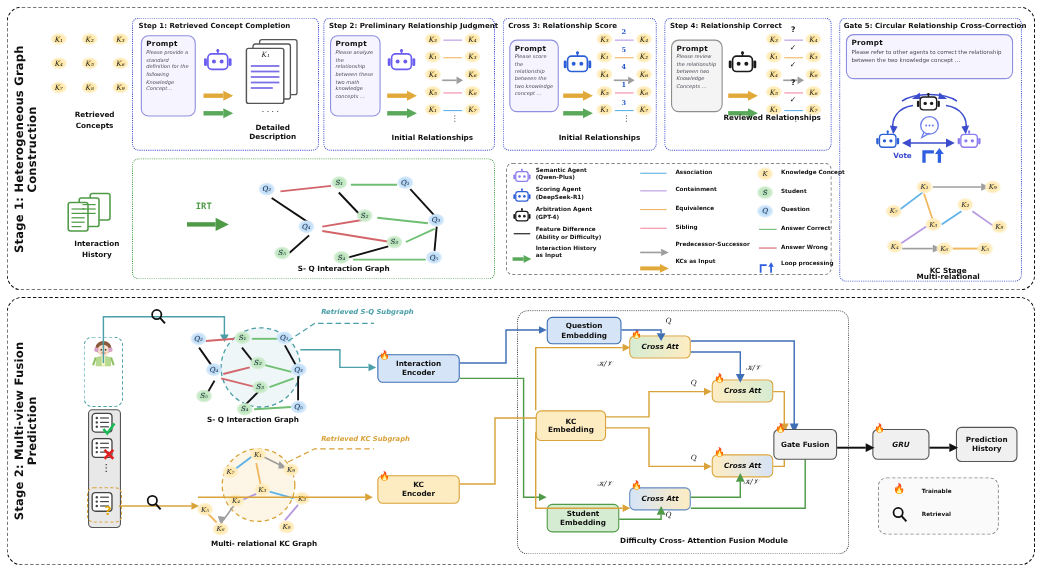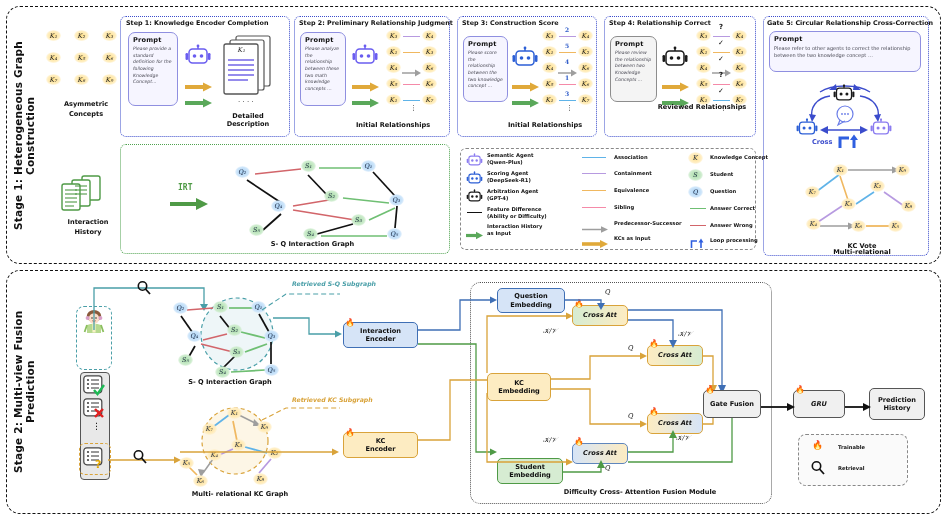--- a/index.html
+++ b/index.html
@@ -72,21 +72,21 @@
     <div class="kc-node" style="left:2px;top:4px;">K₁</div>
     <div class="kc-node" style="left:30px;top:4px;">K₂</div>
     <div class="kc-node" style="left:58px;top:4px;">K₃</div>
     <div class="kc-node" style="left:2px;top:26px;">K₄</div>
     <div class="kc-node" style="left:30px;top:26px;">K₅</div>
     <div class="kc-node" style="left:58px;top:26px;">K₆</div>
     <div class="kc-node" style="left:2px;top:48px;">K₇</div>
     <div class="kc-node" style="left:30px;top:48px;">K₈</div>
     <div class="kc-node" style="left:58px;top:48px;">K₉</div>
   </div>
-  <div class="cap" style="left:44px;top:100px;width:84px;">Asymmetric</div>
+  <div class="cap" style="left:44px;top:100px;width:84px;">Retrieved</div>
   <div class="cap" style="left:44px;top:110px;width:84px;">Concepts</div>
 
   <div class="abs" style="left:56px;top:172px;width:60px;height:42px;">
     <svg width="60" height="42" viewBox="0 0 60 42">
       <g stroke="#4f9a46" fill="#ffffff" stroke-width="1.4">
         <rect x="26" y="4" width="18" height="24" rx="2"></rect>
         <rect x="16" y="8" width="18" height="26" rx="2"></rect>
         <rect x="6" y="12" width="18" height="26" rx="2"></rect>
       </g>
       <g stroke="#4f9a46" stroke-width="1.1">
@@ -106,21 +106,21 @@
 
   <div class="abs" style="left:178px;top:183px;font-size:8px;font-weight:bold;color:#4f9a46;font-family:'DejaVu Sans Mono',monospace;">IRT</div>
   <div class="abs" style="left:168px;top:196px;">
     <svg width="40" height="14" viewBox="0 0 40 14">
       <line x1="2" y1="7" x2="28" y2="7" stroke="#4f9a46" stroke-width="4"></line>
       <polygon points="28,1 40,7 28,13" fill="#4f9a46"></polygon>
     </svg>
   </div>
 
   <div class="panel panel-dotted-blue" style="left:120px;top:16px;width:170px;height:121px;"></div>
-  <div class="panel-title" style="left:126px;top:19px;">Step 1: Knowledge Encoder Completion</div>
+  <div class="panel-title" style="left:126px;top:19px;">Step 1: Retrieved Concept Completion</div>
   <div class="prompt-box" style="left:128px;top:32px;width:50px;height:74px;">
     <div class="prompt-head">Prompt</div>
     <div class="prompt-body">Please provide a standard definition for the following Knowledge Concept…</div>
   </div>
   <div class="abs" style="left:185px;top:44px;">
     <svg width="26" height="24" viewBox="0 0 26 24">
       <line x1="13" y1="1" x2="13" y2="5" stroke="#6a5df0" stroke-width="1.4"></line>
       <circle cx="13" cy="2" r="1.4" fill="#6a5df0"></circle>
       <rect x="4" y="5" width="18" height="14" rx="3.5" fill="#fff" stroke="#6a5df0" stroke-width="1.5"></rect>
       <circle cx="9.5" cy="12" r="1.8" fill="#6a5df0"></circle>
@@ -213,21 +213,21 @@
 
     <div class="kc-node" style="left:0;top:64px;">K₁</div>
     <div class="edge" style="left:17px;top:70px;width:17px;border-color:#5fb3e8;"></div>
     <div class="kc-node" style="left:36px;top:64px;">K₇</div>
 
     <div class="dots-v" style="left:24px;top:76px;">⋮</div>
   </div>
   <div class="cap" style="left:340px;top:121px;width:106px;">Initial Relationships</div>
 
   <div class="panel panel-dotted-blue" style="left:457px;top:16px;width:140px;height:121px;"></div>
-  <div class="panel-title" style="left:462px;top:19px;">Step 3: Construction Score</div>
+  <div class="panel-title" style="left:462px;top:19px;">Cross 3: Relationship Score</div>
   <div class="prompt-box" style="left:463px;top:36px;width:45px;height:66px;">
     <div class="prompt-head">Prompt</div>
     <div class="prompt-body">Please score the relationship between the two knowledge concept …</div>
   </div>
   <div class="abs" style="left:512px;top:46px;">
     <svg width="26" height="24" viewBox="0 0 26 24">
       <line x1="13" y1="1" x2="13" y2="5" stroke="#2c5fd6" stroke-width="1.4"></line>
       <circle cx="13" cy="2" r="1.4" fill="#2c5fd6"></circle>
       <rect x="4" y="5" width="18" height="14" rx="3.5" fill="#fff" stroke="#2c5fd6" stroke-width="1.5"></rect>
       <circle cx="9.5" cy="12" r="1.8" fill="#2c5fd6"></circle>
@@ -399,21 +399,21 @@
     <svg width="24" height="20" viewBox="0 0 26 24">
       <line x1="13" y1="1" x2="13" y2="5" stroke="#8b7cf0" stroke-width="1.4"></line>
         <circle cx="13" cy="2" r="1.3" fill="#8b7cf0"></circle>
       <rect x="4" y="5" width="18" height="14" rx="3.5" fill="#fff" stroke="#8b7cf0" stroke-width="1.5"></rect>
       <circle cx="9.5" cy="12" r="1.8" fill="#8b7cf0"></circle>
         <circle cx="16.5" cy="12" r="1.8" fill="#8b7cf0"></circle>
       <rect x="0.5" y="9" width="2.6" height="7" rx="1.2" fill="#8b7cf0"></rect>
         <rect x="22.9" y="9" width="2.6" height="7" rx="1.2" fill="#8b7cf0"></rect>
     </svg>
   </div>
-  <div class="abs" style="left:812px;top:138px;font-size:6.6px;font-weight:bold;color:#3b4ccc;">Cross</div>
+  <div class="abs" style="left:812px;top:138px;font-size:6.6px;font-weight:bold;color:#3b4ccc;">Vote</div>
   <div class="abs" style="left:838px;top:134px;">
     <svg width="22" height="16" viewBox="0 0 22 16">
       <path d="M2,14 L2,4 L11,4" fill="none" stroke="#2f5fe0" stroke-width="3"></path>
       <path d="M16,14 L16,5" stroke="#2f5fe0" stroke-width="3"></path>
       <polygon points="16,0.5 12,6 20,6" fill="#2f5fe0"></polygon>
     </svg>
   </div>
 
   <div class="abs" style="left:800px;top:156px;width:124px;height:82px;">
     <svg width="124" height="82" viewBox="0 0 124 82">
@@ -432,21 +432,21 @@
     <div class="node-circ node-k" style="left:95px;top:8px;">K₉</div>
     <div class="node-circ node-k" style="left:5px;top:30px;">K₇</div>
     <div class="node-circ node-k" style="left:70px;top:24px;">K₂</div>
     <div class="node-circ node-k" style="left:41px;top:42px;">K₃</div>
     <div class="node-circ node-k" style="left:101px;top:44px;">K₈</div>
     <div class="node-circ node-k" style="left:6px;top:62px;">K₄</div>
     <div class="node-circ node-k" style="left:51px;top:64px;">K₆</div>
     <div class="node-circ node-k" style="left:88px;top:64px;">K₅</div>
   </div>
   <div class="cap" style="left:800px;top:248px;width:124px;">Multi-relational</div>
-  <div class="cap" style="left:800px;top:242px;width:124px;">KC Vote</div>
+  <div class="cap" style="left:800px;top:242px;width:124px;">KC Stage</div>
 
   <div class="panel panel-dotted-green" style="left:120px;top:144px;width:330px;height:110px;"></div>
   <div class="abs" style="left:205px;top:150px;width:215px;height:92px;">
     <svg width="215" height="92" viewBox="0 0 215 92">
       <line x1="50" y1="24" x2="96" y2="19" stroke="#d2656a" stroke-width="1.7"></line>
       <line x1="114" y1="18" x2="156" y2="18" stroke="#6fbf73" stroke-width="1.7"></line>
       <line x1="103" y1="25" x2="122" y2="45" stroke="#111" stroke-width="1.7"></line>
       <line x1="42" y1="30" x2="78" y2="54" stroke="#111" stroke-width="1.7"></line>
       <line x1="88" y1="56" x2="124" y2="50" stroke="#d2656a" stroke-width="1.7"></line>
       <line x1="138" y1="48" x2="184" y2="53" stroke="#6fbf73" stroke-width="1.7"></line>

